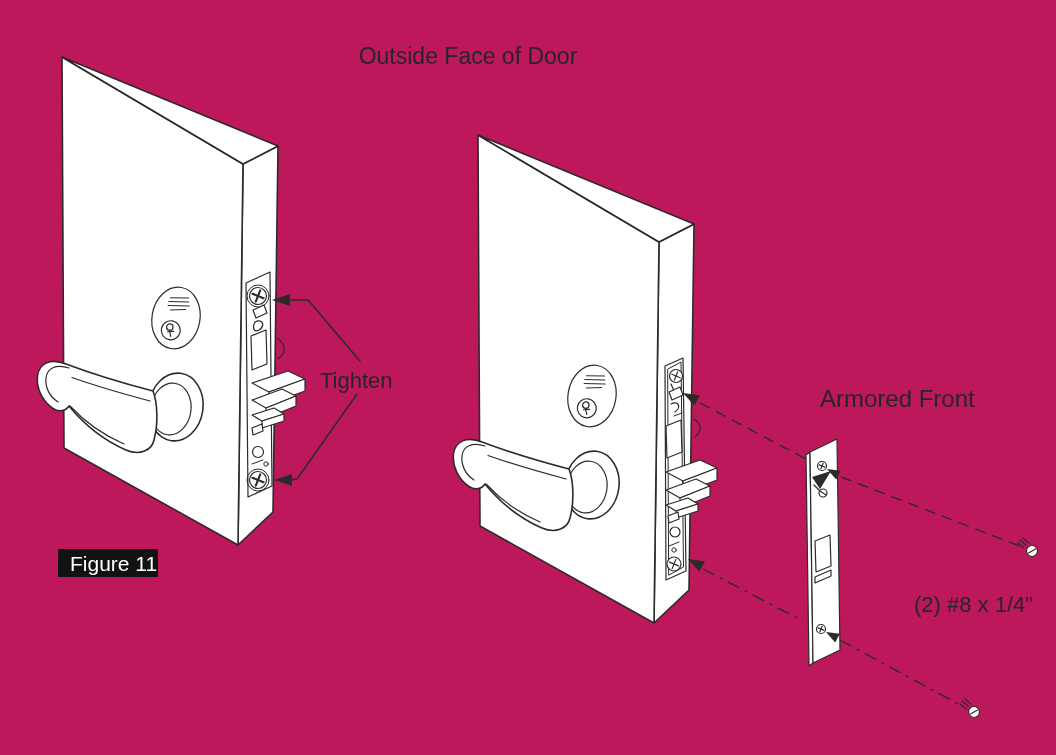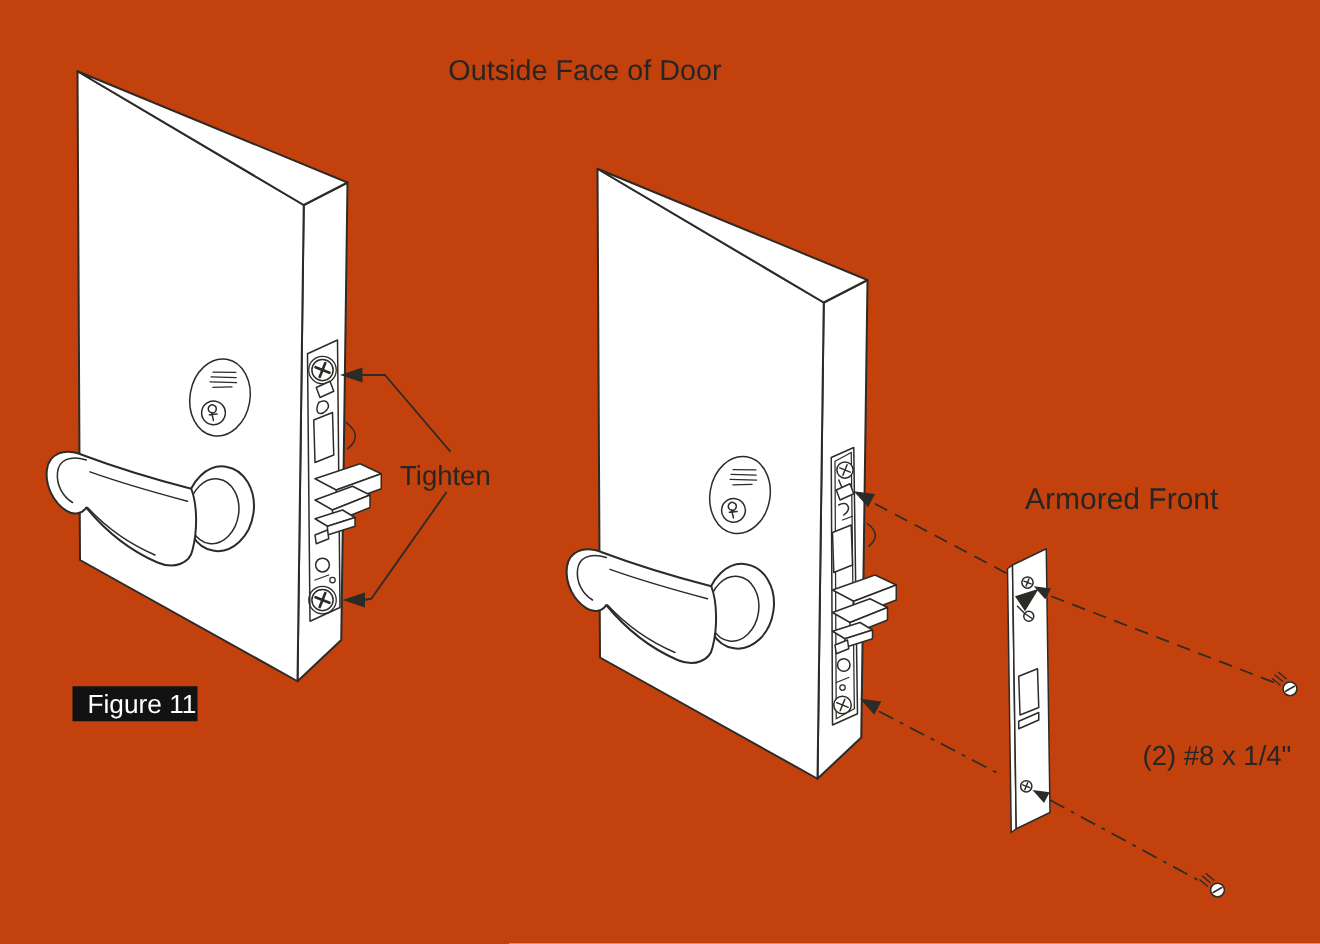--- a/index.html
+++ b/index.html
@@ -1,16 +1,16 @@
 <!DOCTYPE html>
 <html><head>
 <meta charset="utf-8">
 <style>
   html,body{margin:0;padding:0;background:#ffffff;}
-  .canvas{position:relative;width:1056px;height:755px;background:#c2410c;overflow:hidden;}
+  .canvas{position:relative;width:1056px;height:755px;background:#be185d;overflow:hidden;}
   svg{position:absolute;left:0;top:0;}
   svg text{font-family:"Liberation Sans", sans-serif;fill:#272625;}
   .ln  {fill:#ffffff;stroke:#2d2b28;stroke-width:1.6;stroke-linejoin:round;stroke-linecap:round;}
   .ln2 {fill:#ffffff;stroke:#2d2b28;stroke-width:1.2;stroke-linejoin:round;stroke-linecap:round;}
   .nf  {fill:none;stroke:#2d2b28;stroke-width:1.5;stroke-linejoin:round;stroke-linecap:round;}
   .nf2 {fill:none;stroke:#2d2b28;stroke-width:1.2;stroke-linejoin:round;stroke-linecap:round;}
   .thin{fill:none;stroke:#2d2b28;stroke-width:1.0;stroke-linecap:round;}
   .solid{fill:#2d2b28;stroke:none;}
   .cross{stroke:#2d2b28;stroke-width:2.1;stroke-linecap:round;}
   .crossS{stroke:#2d2b28;stroke-width:1.2;stroke-linecap:round;}

